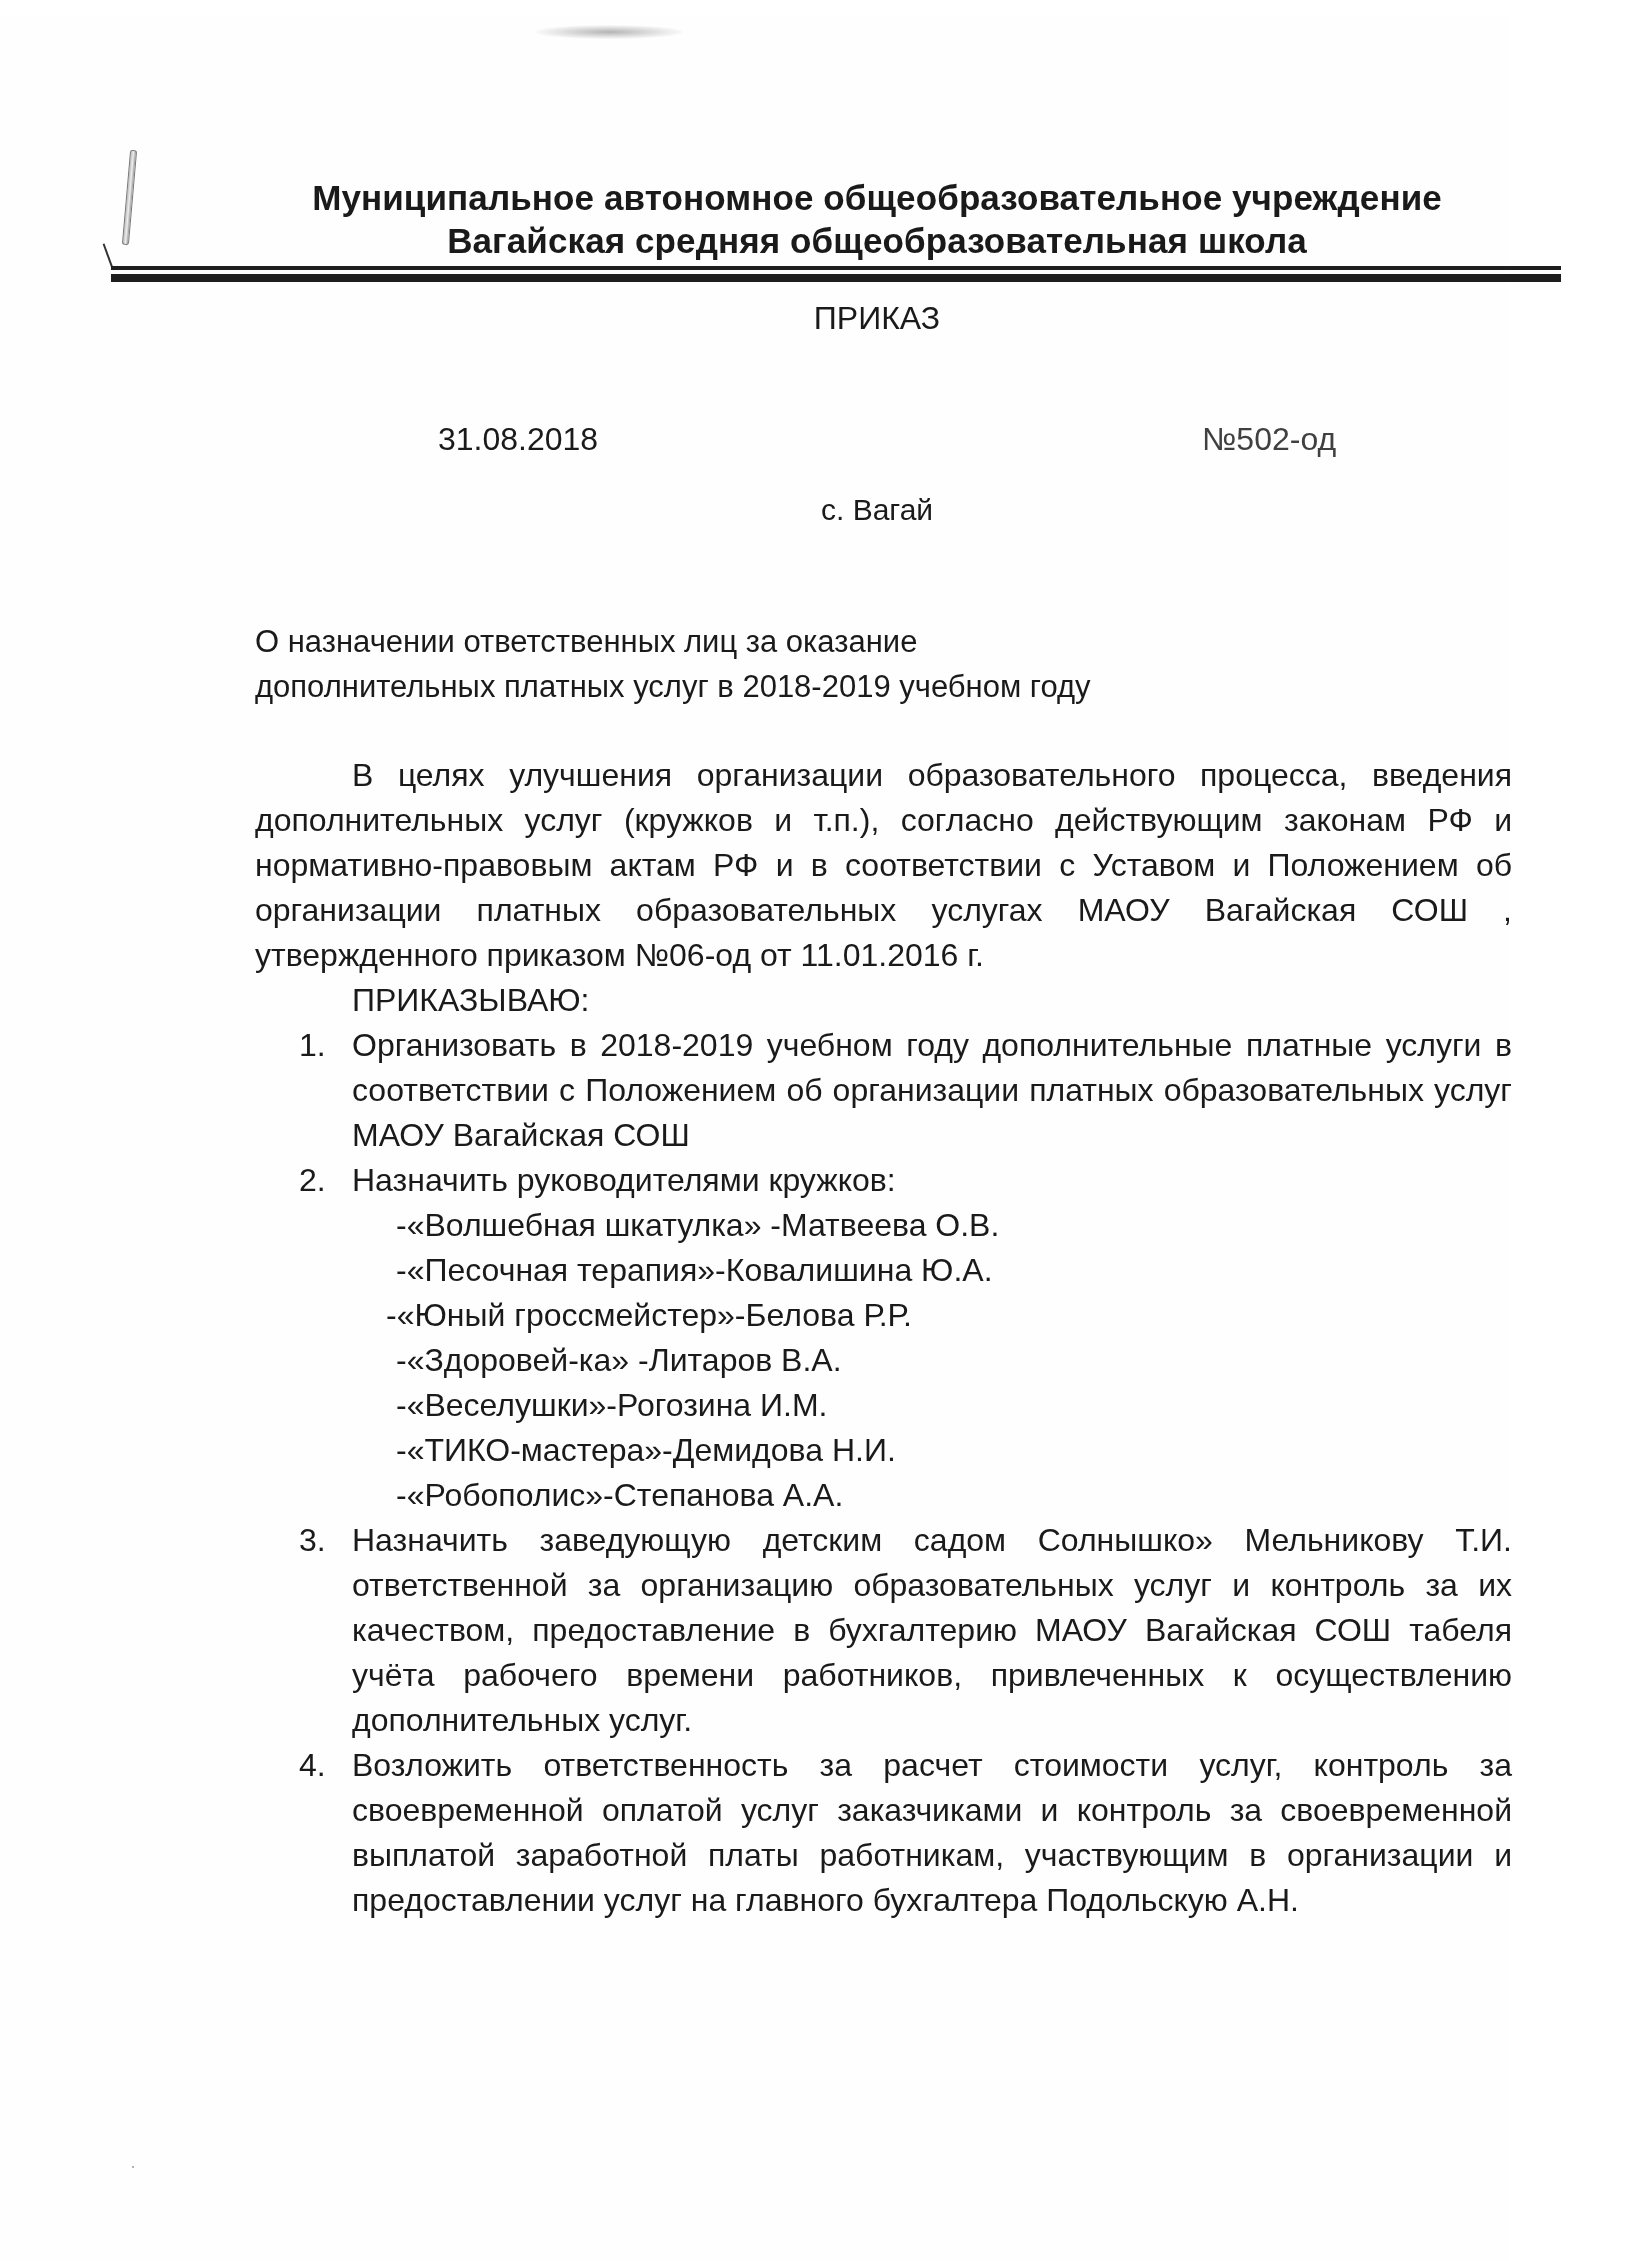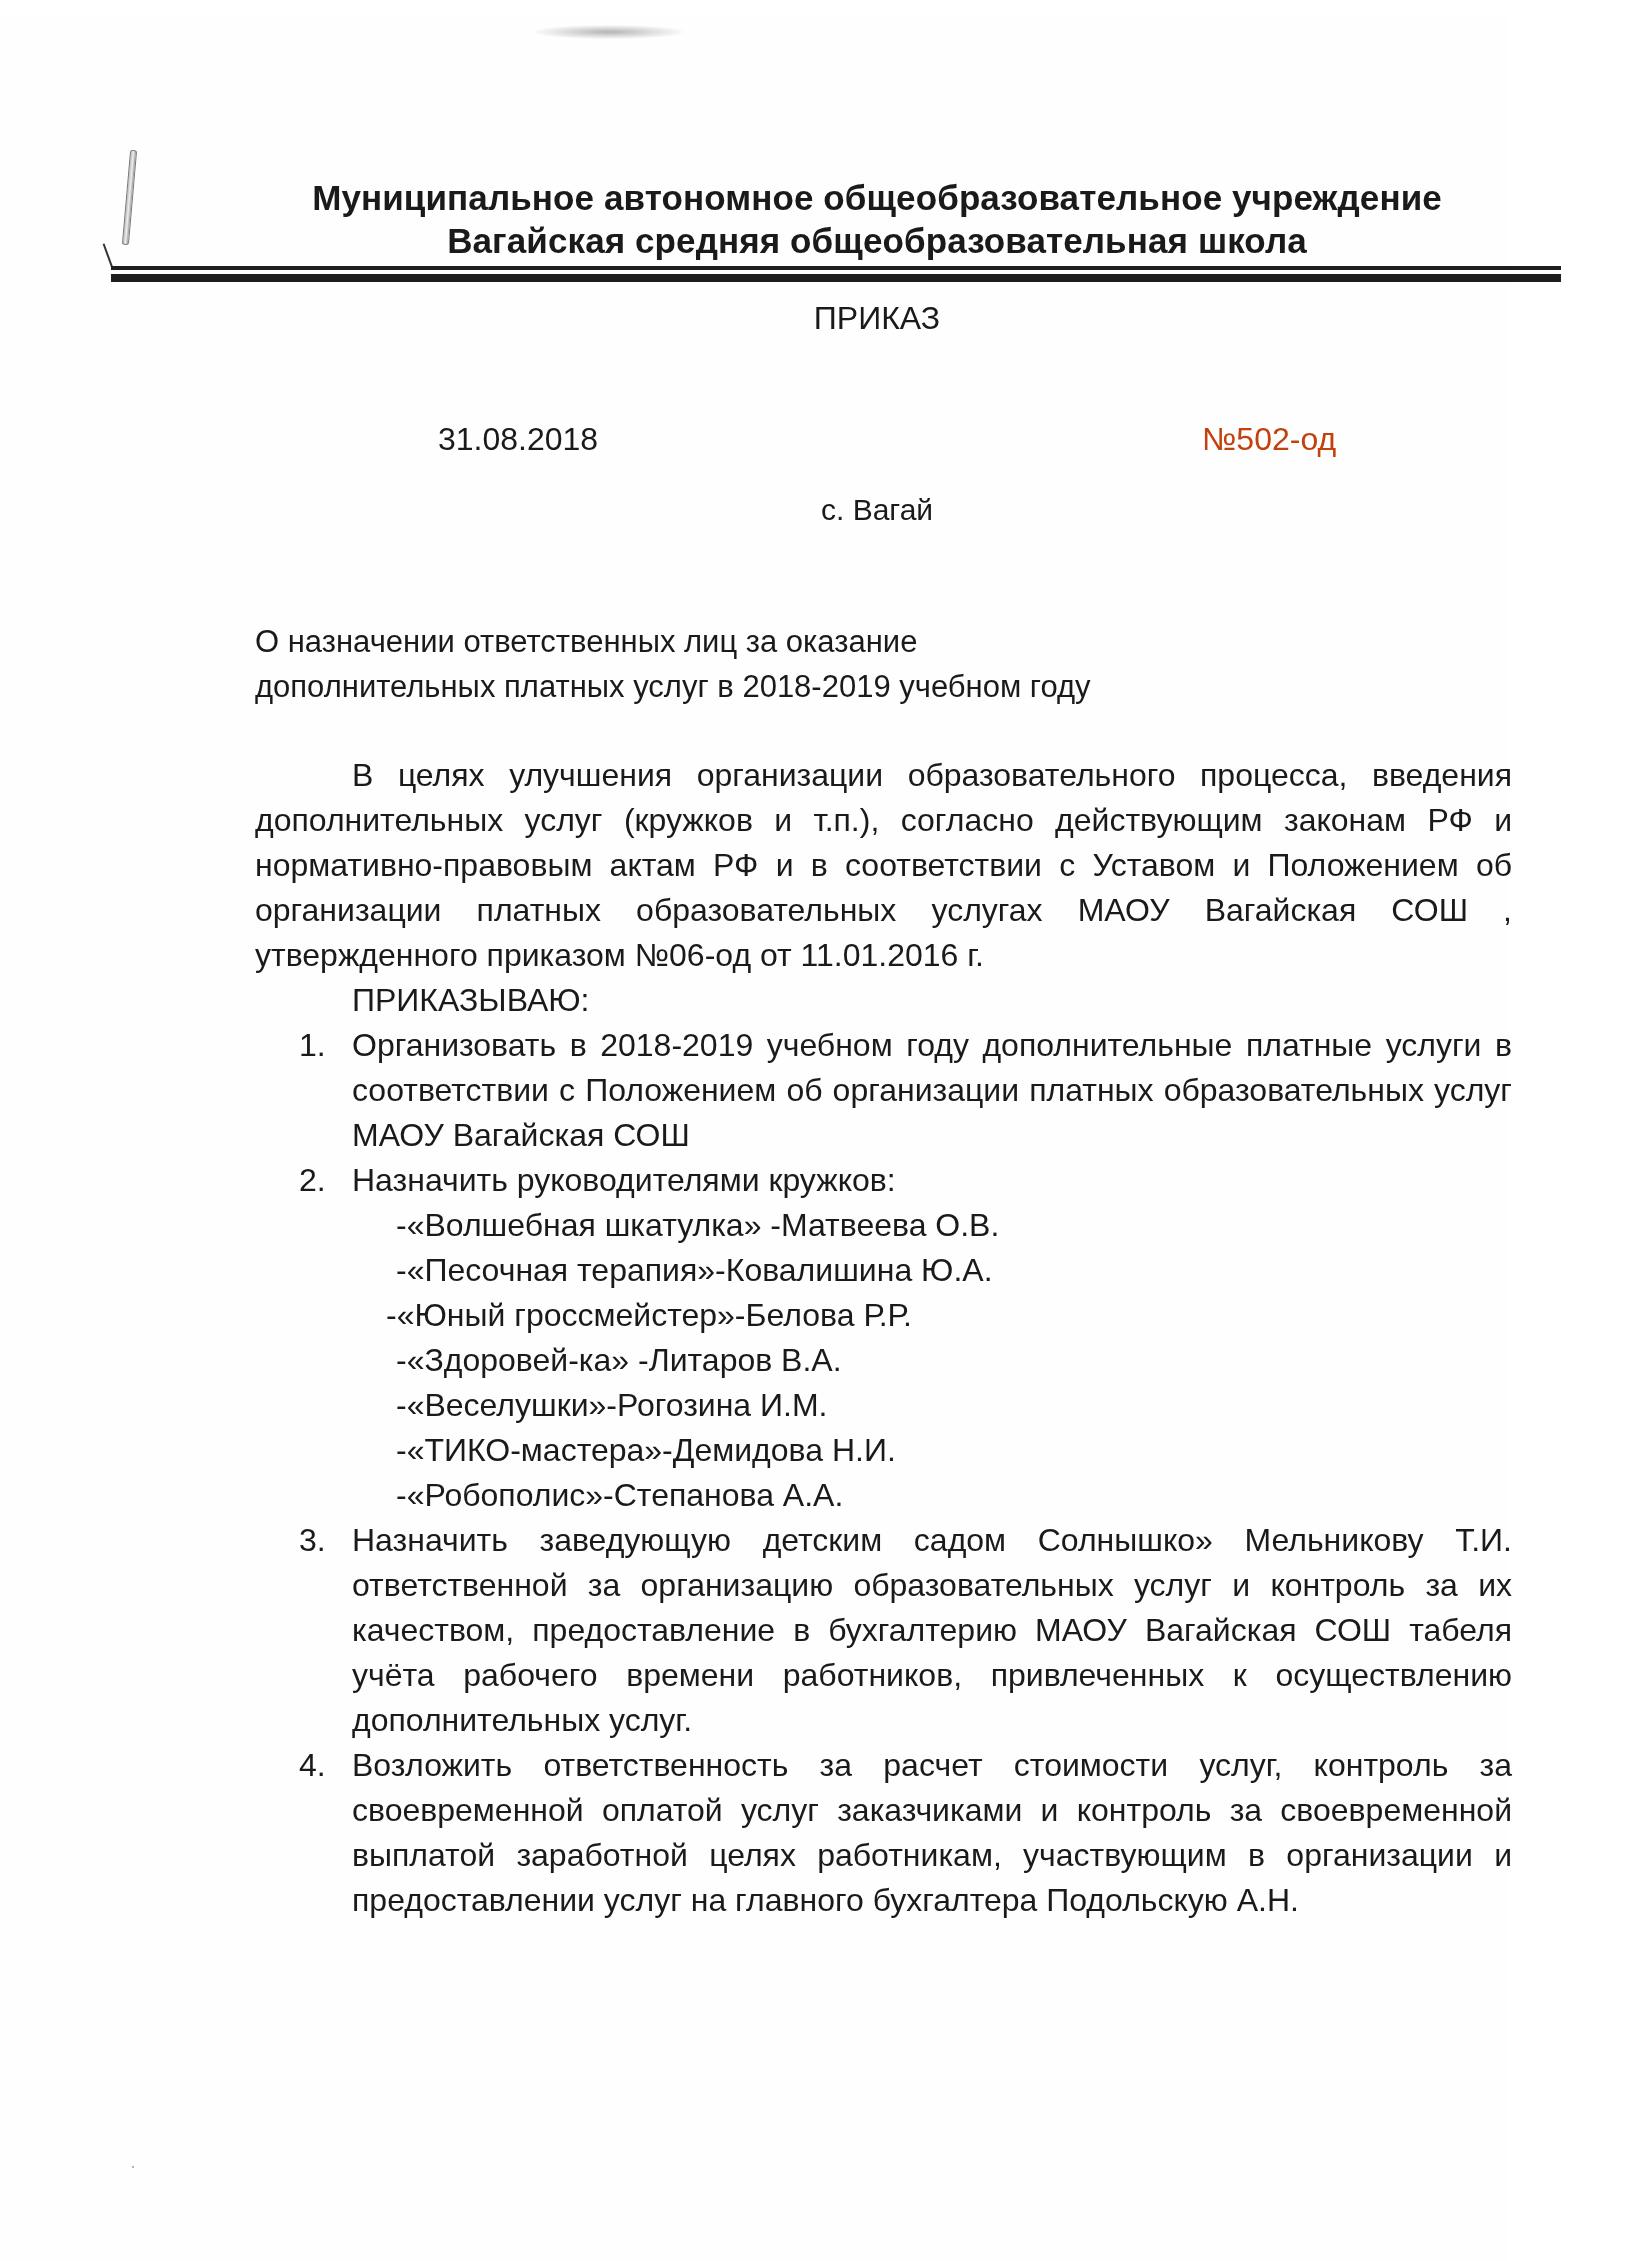--- a/index.html
+++ b/index.html
@@ -109,21 +109,21 @@
       left: 438px;
       top: 405px;
       font-size: 32px;
       color: #1a1a1a;
     }
     .doc-number {
       position: absolute;
       left: 1202px;
       top: 405px;
       font-size: 32px;
-      color: #c2410c;
+      color: #404040;
     }
     .doc-place {
       position: absolute;
       left: 821px;
       top: 477px;
       font-size: 30px;
       color: #1a1a1a;
     }
 
     .subject {
@@ -235,18 +235,18 @@
           <li>-«ТИКО-мастера»-Демидова Н.И.</li>
           <li>-«Робополис»-Степанова А.А.</li>
         </ul>
       </li>
       <li>
         <span class="item-num">3.</span>
         <span class="item-text">Назначить заведующую детским садом Солнышко» Мельникову Т.И. ответственной за организацию образовательных услуг и контроль за их качеством, предоставление в бухгалтерию МАОУ Вагайская СОШ табеля учёта рабочего  времени работников, привлеченных к осуществлению  дополнительных услуг.</span>
       </li>
       <li>
         <span class="item-num">4.</span>
-        <span class="item-text">Возложить ответственность за  расчет стоимости услуг, контроль за своевременной оплатой  услуг заказчиками и контроль за своевременной  выплатой заработной целях работникам, участвующим в организации и предоставлении услуг на главного бухгалтера Подольскую А.Н.</span>
+        <span class="item-text">Возложить ответственность за  расчет стоимости услуг, контроль за своевременной оплатой  услуг заказчиками и контроль за своевременной  выплатой заработной платы работникам, участвующим в организации и предоставлении услуг на главного бухгалтера Подольскую А.Н.</span>
       </li>
     </ol>
   </div>
 </div>
 
 
 </body></html>

